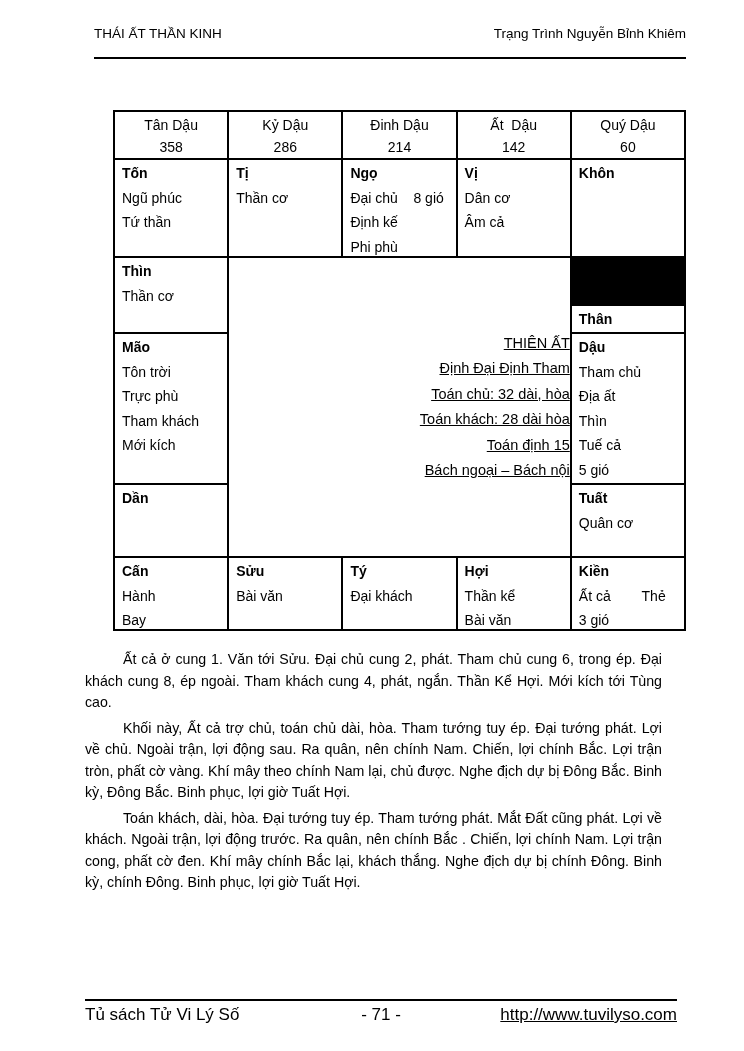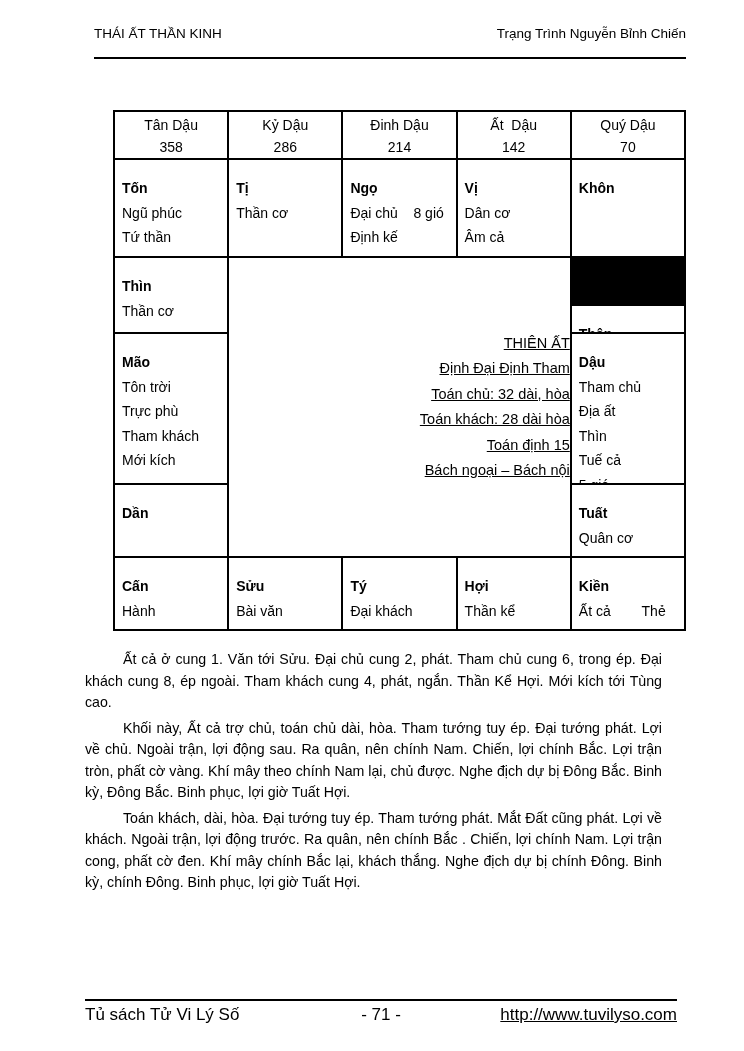--- a/index.html
+++ b/index.html
@@ -36,21 +36,21 @@
     gap: 2px;
     background: #000;
     border: 2px solid #000;
     font-size: 14px;
   }
   .cell { background: #fff; overflow: hidden; }
 
   .year-cell { text-align: center; padding-top: 2px; }
   .year-name, .year-value { line-height: 22px; white-space: pre; }
 
-  .palace-cell { padding: 16px 4px 0 7px; line-height: 24.5px; }
+  .palace-cell { padding: 1px 4px 0 7px; line-height: 24.5px; }
   .palace-title { font-weight: bold; }
   .cell-line { white-space: pre; }
   .pos-center { grid-column: 2 / 5; grid-row: 3 / 6;
     display: flex; flex-direction: column; justify-content: center; align-items: flex-end;
     text-align: center; font-size: 14.5px; line-height: 25.5px; text-decoration: underline;
   }
   .pos-r3c1 { grid-column: 1; grid-row: 3; }
   .pos-r3c5 { grid-column: 5; grid-row: 3; margin-top: 48px; }
   .pos-r4c1 { grid-column: 1; grid-row: 4; }
   .pos-r4c5 { grid-column: 5; grid-row: 4; }
@@ -81,21 +81,21 @@
   .f-right { flex: 1; text-align: right; }
   .f-right a { color: #000; text-decoration: underline; margin-top: 32px; }
 </style>
 </head>
 <body>
 
 <div class="page">
 
   <div class="page-header">
     <span>THÁI ẤT THẦN KINH</span>
-    <span>Trạng Trình Nguyễn Bỉnh Chiến</span>
+    <span>Trạng Trình Nguyễn Bỉnh Khiêm</span>
   </div>
 
   <div class="chart-table">
 
     <div class="cell year-cell">
       <div class="year-name">Tân Dậu</div>
       <div class="year-value">358</div>
     </div>
     <div class="cell year-cell">
       <div class="year-name">Kỷ Dậu</div>
@@ -104,21 +104,21 @@
     <div class="cell year-cell">
       <div class="year-name">Đinh Dậu</div>
       <div class="year-value">214</div>
     </div>
     <div class="cell year-cell">
       <div class="year-name">Ất  Dậu</div>
       <div class="year-value">142</div>
     </div>
     <div class="cell year-cell">
       <div class="year-name">Quý Dậu</div>
-      <div class="year-value">70</div>
+      <div class="year-value">60</div>
     </div>
 
     <div class="cell palace-cell">
       <div class="palace-title">Tốn</div>
       <div>
           <div class="cell-line">Ngũ phúc</div>
           <div class="cell-line">Tứ thần</div>
         </div>
     </div>
     <div class="cell palace-cell">

